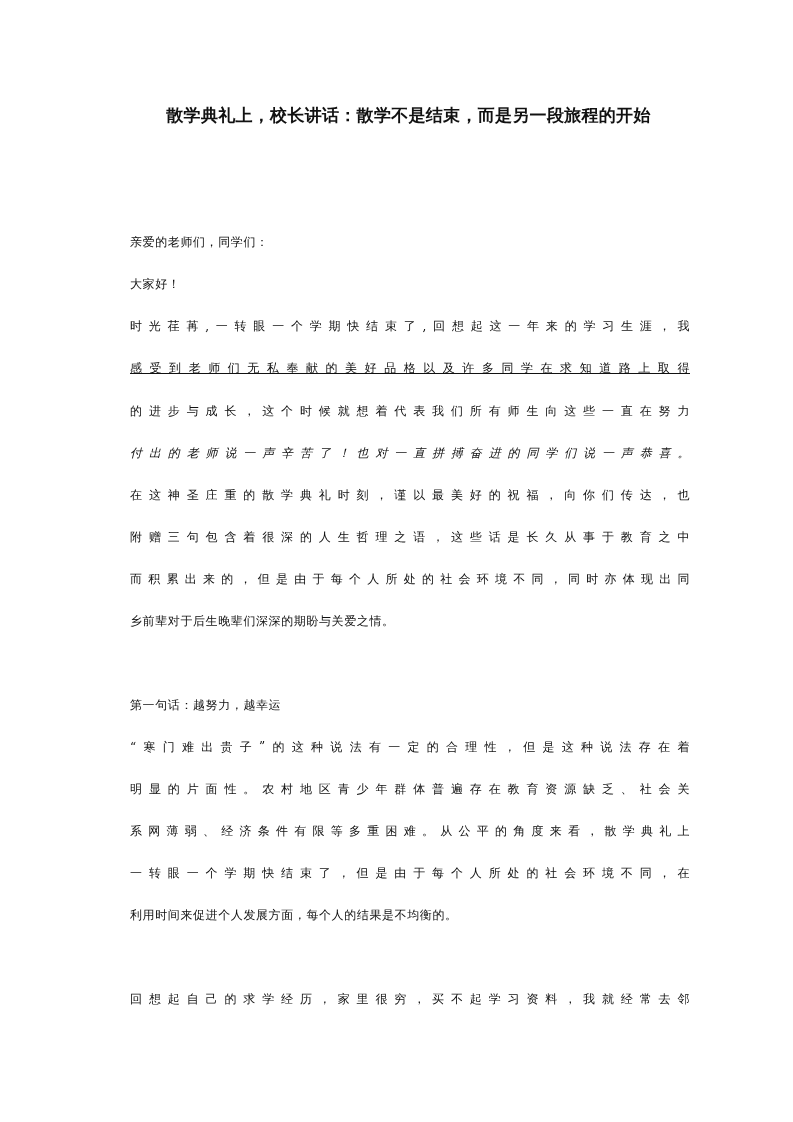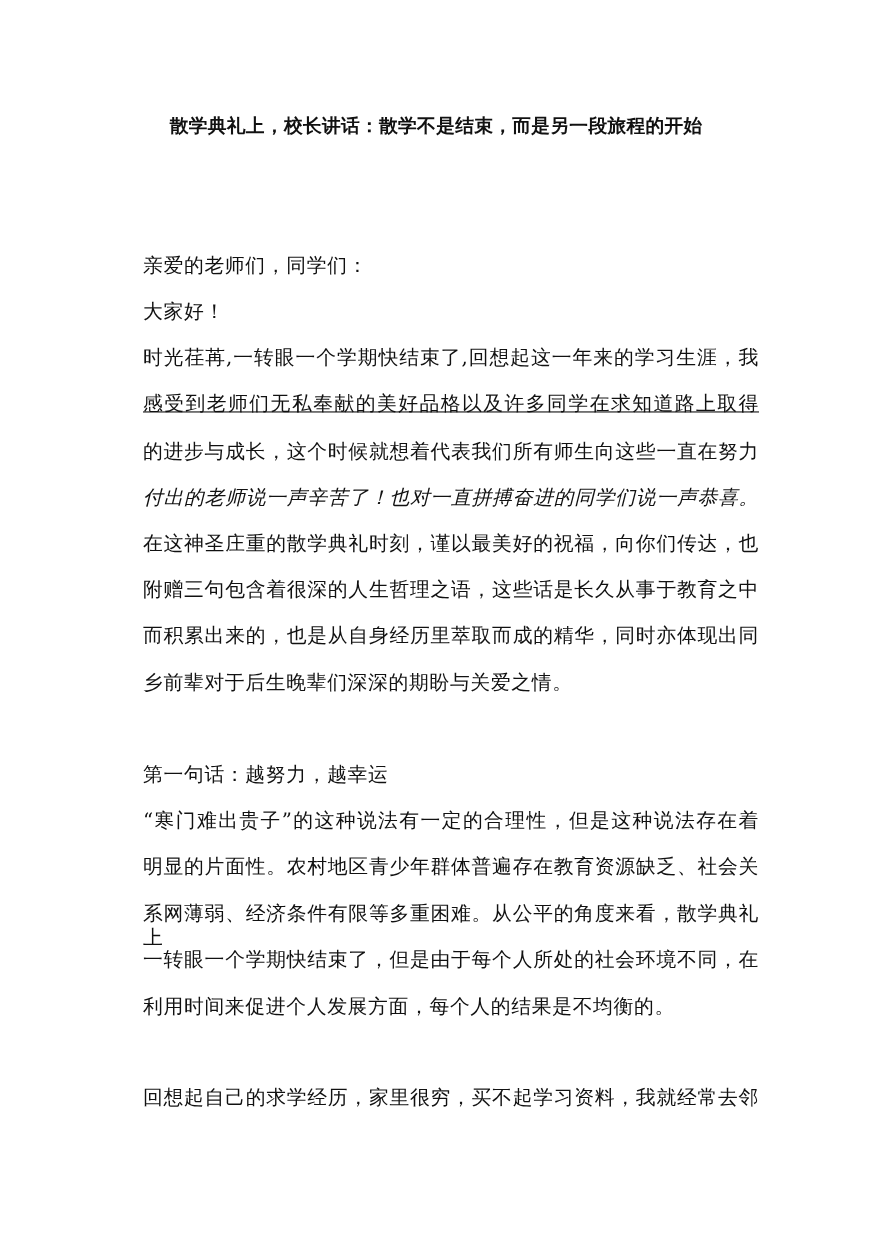--- a/index.html
+++ b/index.html
@@ -1,40 +1,40 @@
 <!DOCTYPE html>
 <html><head>
   <meta charset="utf-8">
   <style>
     html, body { margin: 0; padding: 0; background: #ffffff; }
     body { width: 793px; height: 1122px; position: relative; overflow: hidden;
       font-family: "DejaVu Serif", "Liberation Serif", serif; color: #111111; }
-    .page { position: absolute; left: 0; top: 0; width: 653px; height: 1122px; background: #fff; }
+    .page { position: absolute; left: 12px; top: 0; width: 653px; height: 1122px; background: #fff; }
     .title { position: absolute; left: 0; width: 793px; top: 103px; text-align: center;
       font-size: 17px; font-weight: bold; letter-spacing: 0.3px; line-height: 24px;
       font-family: "DejaVu Sans", "Liberation Sans", sans-serif; }
-    .line { position: absolute; left: 118px; width: 560px; font-size: 18px; line-height: 22px;
-      white-space: nowrap; letter-spacing: 0.6px; margin-left: 12px; }
+    .line { position: absolute; left: 118px; width: 560px; font-size: 12px; line-height: 22px;
+      white-space: nowrap; letter-spacing: 0.6px; }
     .just { text-align: justify; text-align-last: justify; }
   </style>
 </head>
 <body>
 
 <div class="page">
   <div class="title">散学典礼上，校长讲话：散学不是结束，而是另一段旅程的开始</div>
   <div id="body-lines">
       <div class="line" style="top: 231px;">亲爱的老师们，同学们：</div>
       <div class="line" style="top: 273px;">大家好！</div>
       <div class="line just" style="top: 315px; white-space: normal;">时光荏苒,一转眼一个学期快结束了,回想起这一年来的学习生涯，我</div>
       <div class="line just" style="top: 357px; white-space: normal; text-decoration: underline;">感受到老师们无私奉献的美好品格以及许多同学在求知道路上取得</div>
       <div class="line just" style="top: 400px; white-space: normal;">的进步与成长，这个时候就想着代表我们所有师生向这些一直在努力</div>
       <div class="line just" style="top: 442px; white-space: normal; font-style: italic;">付出的老师说一声辛苦了！也对一直拼搏奋进的同学们说一声恭喜。</div>
       <div class="line just" style="top: 484px; white-space: normal;">在这神圣庄重的散学典礼时刻，谨以最美好的祝福，向你们传达，也</div>
       <div class="line just" style="top: 526px; white-space: normal;">附赠三句包含着很深的人生哲理之语，这些话是长久从事于教育之中</div>
-      <div class="line just" style="top: 568px; white-space: normal;">而积累出来的，也是从自身经历里萃取而成的精华，同时亦体现出同</div>
+      <div class="line just" style="top: 568px; white-space: normal;">而积累出来的，但是由于每个人所处的社会环境不同，同时亦体现出同</div>
       <div class="line" style="top: 610px;">乡前辈对于后生晚辈们深深的期盼与关爱之情。</div>
       <div class="line" style="top: 694px;">第一句话：越努力，越幸运</div>
       <div class="line just" style="top: 736px; white-space: normal;">“寒门难出贵子”的这种说法有一定的合理性，但是这种说法存在着</div>
       <div class="line just" style="top: 778px; white-space: normal;">明显的片面性。农村地区青少年群体普遍存在教育资源缺乏、社会关</div>
       <div class="line just" style="top: 820px; white-space: normal;">系网薄弱、经济条件有限等多重困难。从公平的角度来看，散学典礼上</div>
       <div class="line just" style="top: 862px; white-space: normal;">一转眼一个学期快结束了，但是由于每个人所处的社会环境不同，在</div>
       <div class="line" style="top: 904px; font-family: Liberation Serif, serif;">利用时间来促进个人发展方面，每个人的结果是不均衡的。</div>
       <div class="line just" style="top: 988px; white-space: normal;">回想起自己的求学经历，家里很穷，买不起学习资料，我就经常去邻</div>
     </div>
 </div>

